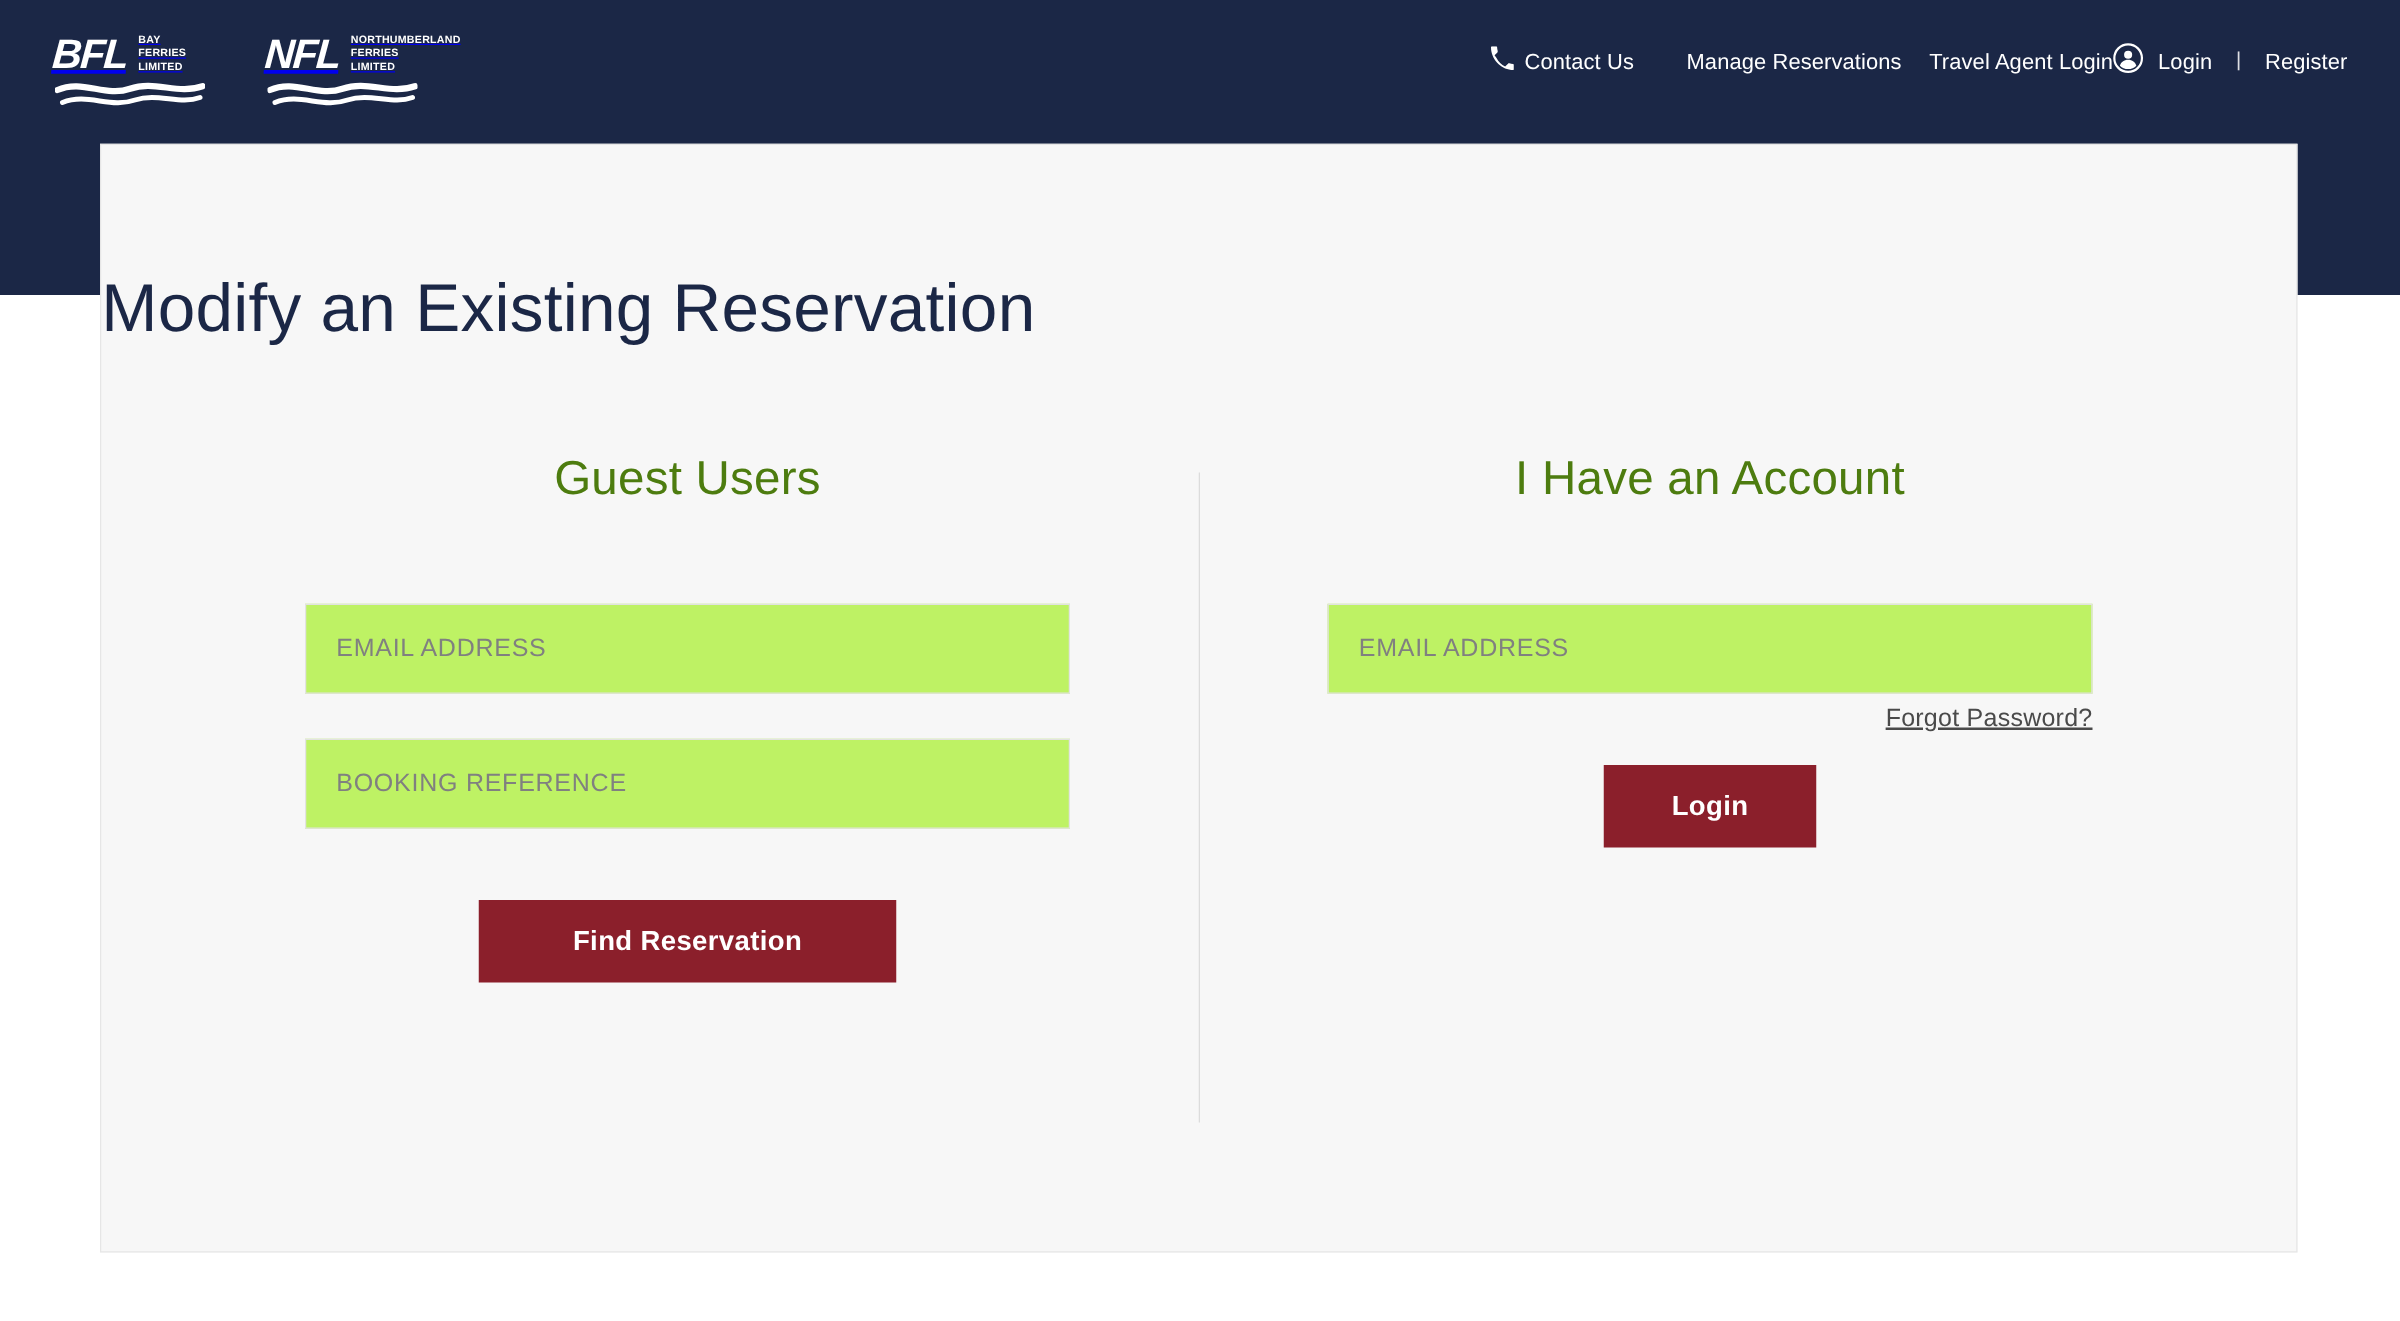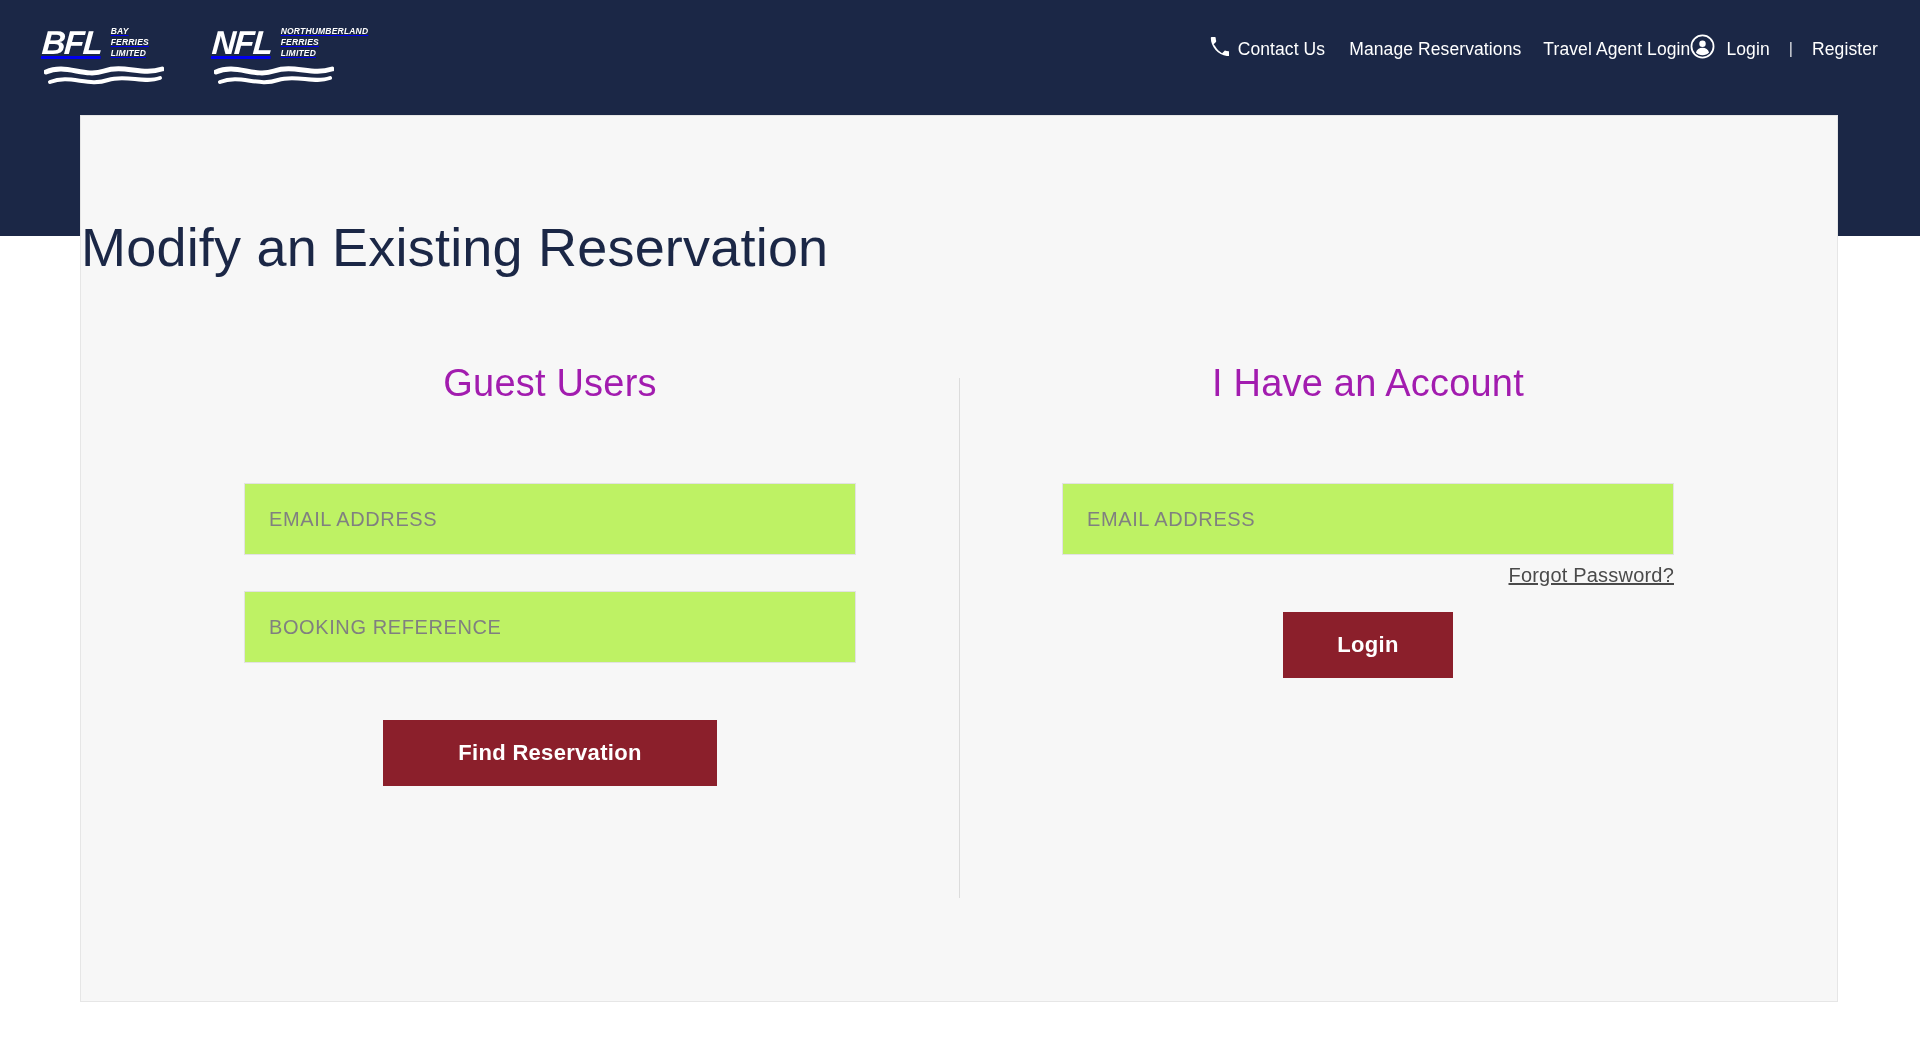--- a/index.html
+++ b/index.html
@@ -60,21 +60,20 @@
     line-height: 1;
     transform: skewX(-4deg);
   }
 
   .logo-words {
     display: flex;
     flex-direction: column;
     color: #ffffff;
     font-size: 8.5px;
     font-weight: bold;
-    font-style: italic;
     line-height: 1.28;
     letter-spacing: 0.2px;
   }
 
   .logo-waves {
     margin-top: 3px;
     margin-left: 2px;
   }
 
   
@@ -90,21 +89,21 @@
   .nav-item {
     display: flex;
     align-items: center;
     color: #ffffff;
     font-size: 17.5px;
     letter-spacing: 0.1px;
     text-decoration: none;
     white-space: nowrap;
   }
 
-  .nav-contact { gap: 9px; margin-right: 24px; }
+  .nav-contact { gap: 9px; margin-right: 42px; }
   .nav-manage  { margin-right: 22px; }
   .nav-agent   { }
 
   .nav-account { gap: 11px; }
 
   .nav-sep {
     margin: 0 8px;
     color: #ffffff;
     font-size: 16px;
     opacity: 0.85;
@@ -150,21 +149,21 @@
   .divider {
     position: absolute;
     left: 50%;
     top: 16px;
     width: 1px;
     height: 520px;
     background: #dcdcdc;
   }
 
   .col-title {
-    color: #a21caf;
+    color: #4d7c0f;
     font-size: 38px;
     font-weight: normal;
     letter-spacing: 0.2px;
   }
 
   .field-wrap {
     width: 612px;
     margin-top: 0;
   }
 

